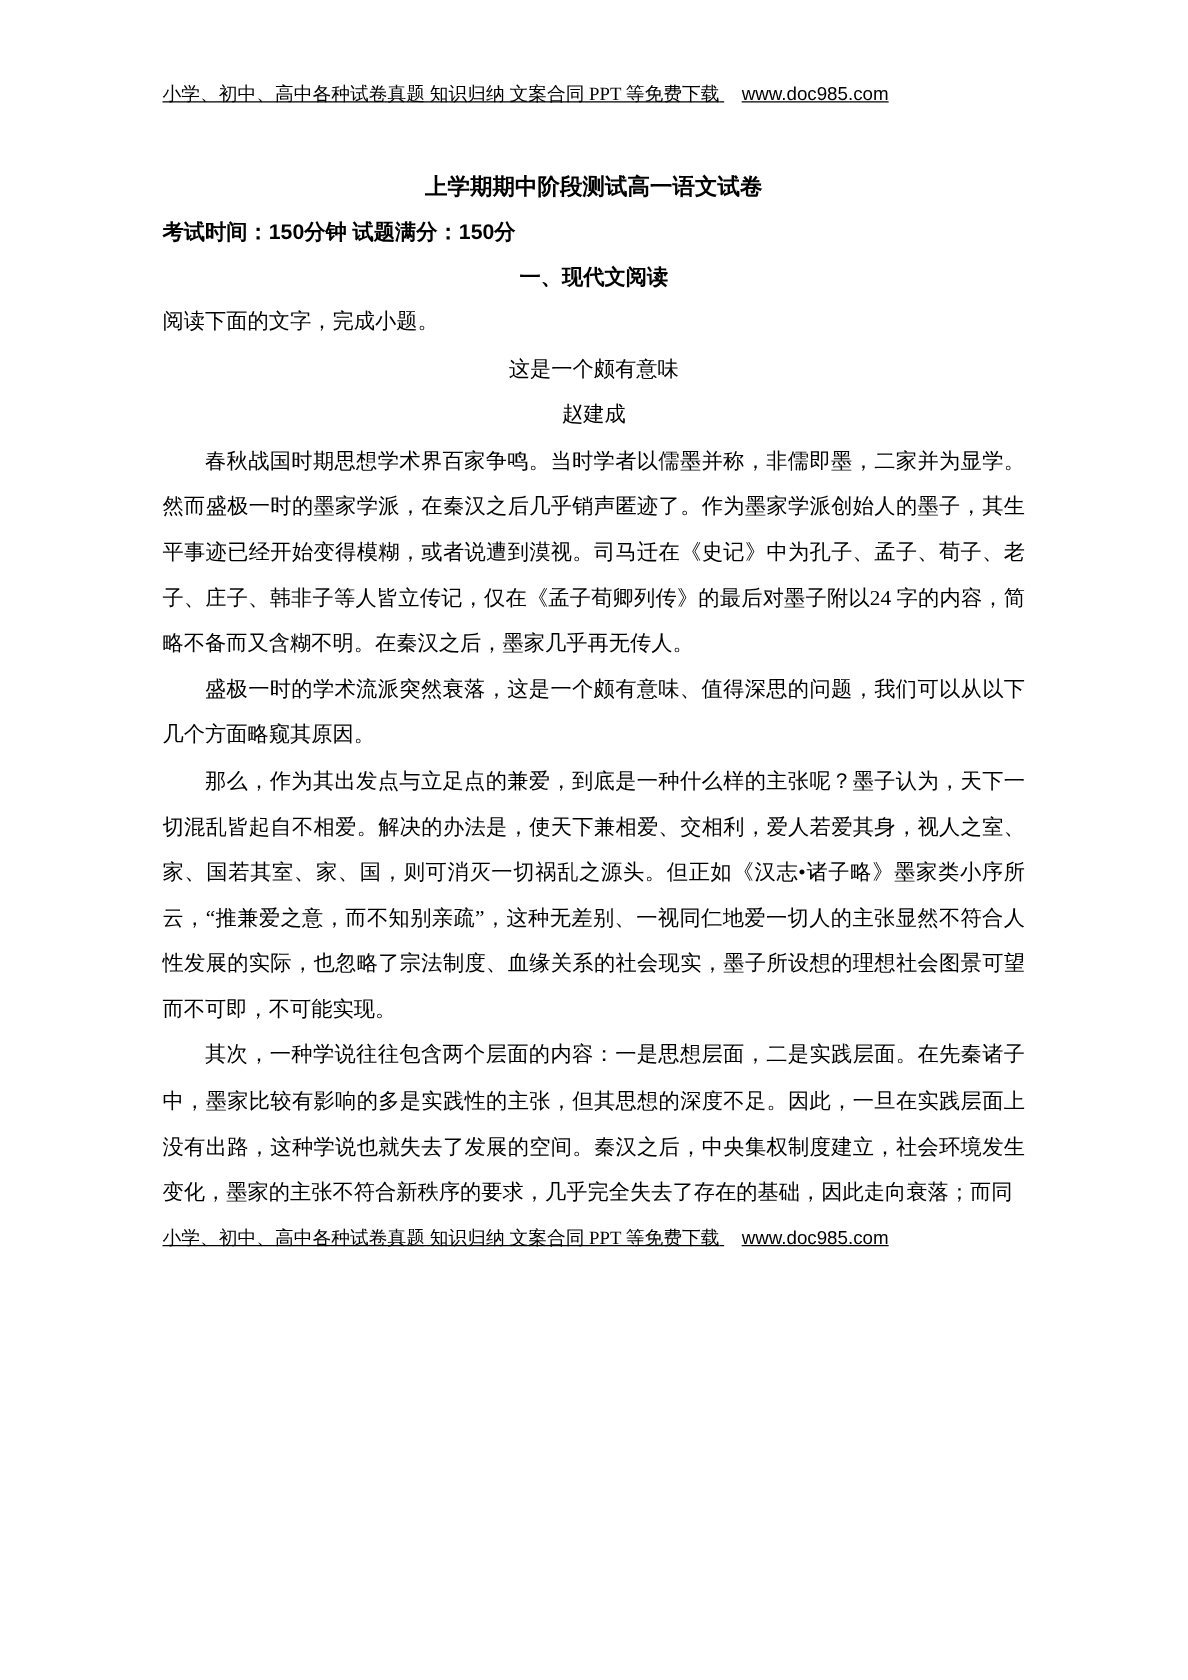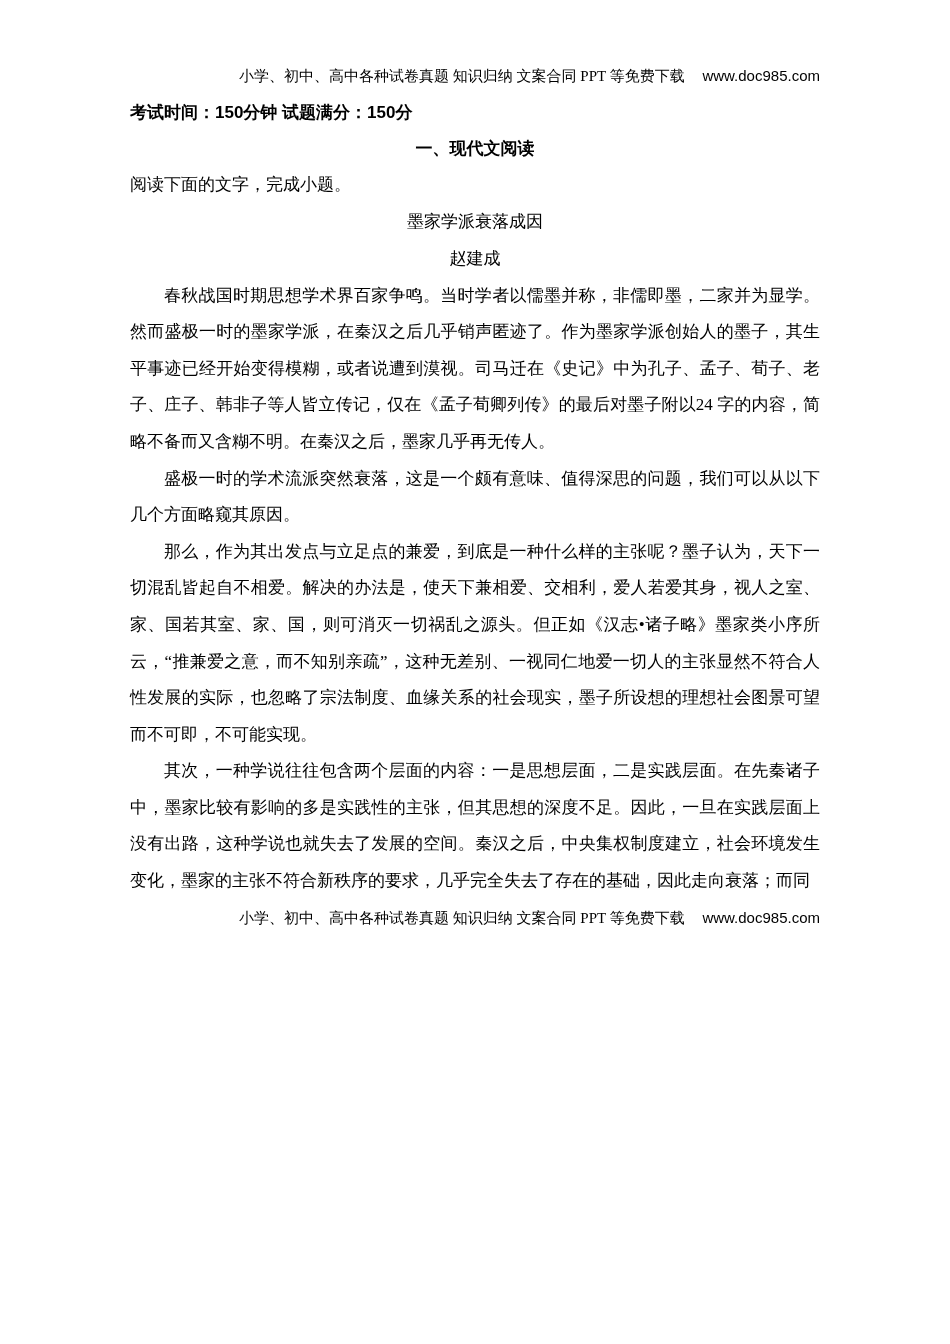--- a/index.html
+++ b/index.html
@@ -15,23 +15,24 @@
     background: #ffffff;
     box-sizing: border-box;
     padding: 58px 130px 0 130px;
     color: #000000;
     font-family: "Liberation Serif", "DejaVu Serif", serif;
     overflow: hidden;
   }
   .banner {
     font-size: 15px;
     line-height: 36.6px;
-    text-align: right;
+    text-align: left;
     white-space: nowrap;
     color: #000000;
+    text-decoration: underline;
   }
   .banner .url {
     font-family: "Liberation Sans", "DejaVu Sans", sans-serif;
     margin-left: 14px;
   }
   .doc-title {
     margin: 36.6px 0 0 0;
     font-size: 18px;
     font-weight: bold;
     text-align: center;
@@ -76,29 +77,30 @@
 </head>
 <body>
 
 <div class="page">
 
   <div class="banner">
     <span>小学、初中、高中各种试卷真题 知识归纳 文案合同 PPT 等免费下载</span>
     <span class="url">www.doc985.com</span>
   </div>
 
+  <h1 class="doc-title">上学期期中阶段测试高一语文试卷</h1>
 
   <div class="exam-info">考试时间：150分钟 试题满分：150分</div>
 
   <div class="section-heading">一、现代文阅读</div>
 
   <div class="instruction">阅读下面的文字，完成小题。</div>
 
   <div class="article">
-    <div class="article-title">墨家学派衰落成因</div>
+    <div class="article-title">这是一个颇有意味</div>
     <div class="article-author">赵建成</div>
     <p class="para">春秋战国时期思想学术界百家争鸣。当时学者以儒墨并称，非儒即墨，二家并为显学。然而盛极一时的墨家学派，在秦汉之后几乎销声匿迹了。作为墨家学派创始人的墨子，其生平事迹已经开始变得模糊，或者说遭到漠视。司马迁在《史记》中为孔子、孟子、荀子、老子、庄子、韩非子等人皆立传记，仅在《孟子荀卿列传》的最后对墨子附以24 字的内容，简略不备而又含糊不明。在秦汉之后，墨家几乎再无传人。</p>
     <p class="para">盛极一时的学术流派突然衰落，这是一个颇有意味、值得深思的问题，我们可以从以下几个方面略窥其原因。</p>
     <p class="para">那么，作为其出发点与立足点的兼爱，到底是一种什么样的主张呢？墨子认为，天下一切混乱皆起自不相爱。解决的办法是，使天下兼相爱、交相利，爱人若爱其身，视人之室、家、国若其室、家、国，则可消灭一切祸乱之源头。但正如《汉志•诸子略》墨家类小序所云，“推兼爱之意，而不知别亲疏”，这种无差别、一视同仁地爱一切人的主张显然不符合人性发展的实际，也忽略了宗法制度、血缘关系的社会现实，墨子所设想的理想社会图景可望而不可即，不可能实现。</p>
     <p class="para">其次，一种学说往往包含两个层面的内容：一是思想层面，二是实践层面。在先秦诸子中，墨家比较有影响的多是实践性的主张，但其思想的深度不足。因此，一旦在实践层面上没有出路，这种学说也就失去了发展的空间。秦汉之后，中央集权制度建立，社会环境发生变化，墨家的主张不符合新秩序的要求，几乎完全失去了存在的基础，因此走向衰落；而同</p>
   </div>
 
   <div class="banner">
     <span>小学、初中、高中各种试卷真题 知识归纳 文案合同 PPT 等免费下载</span>
     <span class="url">www.doc985.com</span>

